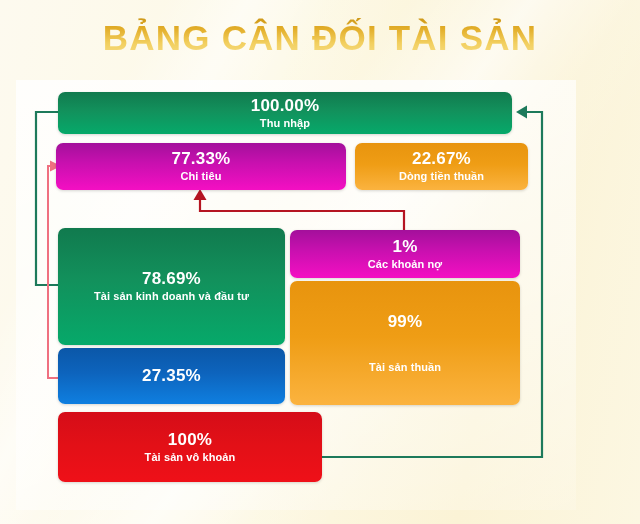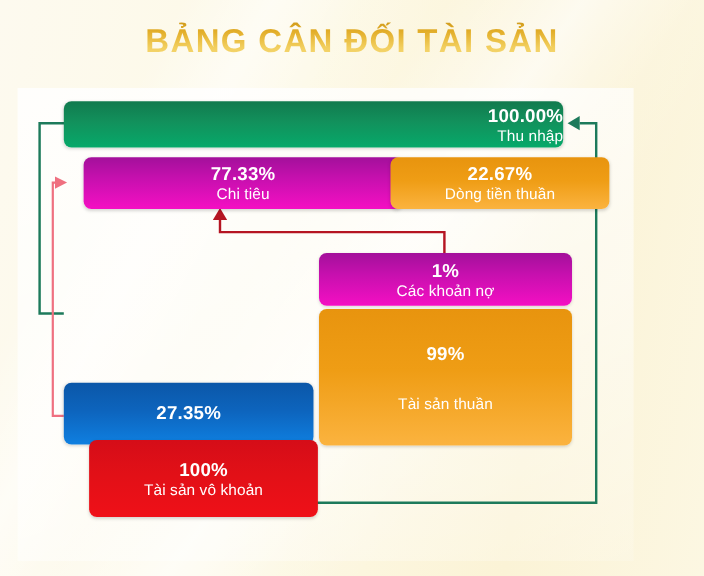--- a/index.html
+++ b/index.html
@@ -39,21 +39,21 @@
     height: 430px;
     background: linear-gradient(160deg, rgba(255,255,255,0.85) 0%, rgba(255,255,255,0.55) 60%, rgba(255,255,255,0.15) 100%);
     pointer-events: none;
   }
   #title {
     position: absolute;
     left: 0;
     top: 16px;
     width: 640px;
     text-align: center;
-    font-size: 30px;
+    font-size: 35px;
     font-weight: bold;
     letter-spacing: 1.2px;
     line-height: 44px;
     background: linear-gradient(180deg, #c99416 0%, #e2ad28 28%, #f2cf5f 62%, #f7e08f 100%);
     -webkit-background-clip: text;
     background-clip: text;
     color: transparent;
     -webkit-text-fill-color: transparent;
     white-space: nowrap;
   }
@@ -69,26 +69,26 @@
     box-shadow: 0 1px 3px rgba(0,0,0,0.16);
     overflow: hidden;
   }
   .node .pct {
     font-size: 17px;
     font-weight: bold;
     line-height: 20px;
     letter-spacing: 0.2px;
   }
   .node .lbl {
-    font-size: 14px;
-    font-weight: normal;
+    font-size: 11px;
+    font-weight: bold;
     line-height: 15px;
     letter-spacing: 0.1px;
   }
-  .g-green   { background: linear-gradient(180deg, #117a4e 0%, #12915c 45%, #06a96a 100%); align-items: flex-end; }
+  .g-green   { background: linear-gradient(180deg, #117a4e 0%, #12915c 45%, #06a96a 100%); }
   .g-magenta { background: linear-gradient(180deg, #a3109b 0%, #c610ae 40%, #f40fc3 100%); }
   .g-orange  { background: linear-gradient(180deg, #e8940e 0%, #ef9d15 45%, #fbb33f 100%); }
   .g-blue    { background: linear-gradient(180deg, #0b57a8 0%, #0d64bd 45%, #0f7fe0 100%); }
   .g-red     { background: linear-gradient(180deg, #d50d18 0%, #e21017 45%, #ef1018 100%); }
 
   svg.conn {
     position: absolute;
     left: 0;
     top: 0;
     width: 640px;
@@ -126,43 +126,47 @@
       <path d="M285 457 L542 457 L542 112 L527 112" fill="none" stroke="#1d7a5b" stroke-width="2.2"></path>
       <path d="M527 105.5 L516 112 L527 118.5 Z" fill="#1d7a5b"></path>
     </g>
   </svg>
 
   <div class="node g-green" style="left:58px; top:92px; width:454px; height:42px;">
     <div class="pct">100.00%</div>
     <div class="lbl">Thu nhập</div>
   </div>
 
-  <div class="node g-magenta" style="left:76px; top:143px; width:290px; height:47px;">
+  <div class="node g-magenta" style="left:56px; top:143px; width:290px; height:47px;">
     <div class="pct">77.33%</div>
     <div class="lbl">Chi tiêu</div>
   </div>
 
-  <div class="node g-orange" style="left:355px; top:143px; width:199px; height:47px;">
+  <div class="node g-orange" style="left:355px; top:143px; width:173px; height:47px;">
     <div class="pct">22.67%</div>
     <div class="lbl">Dòng tiền thuần</div>
   </div>
 
+  <div class="node g-green" style="left:58px; top:228px; width:227px; height:117px;">
+    <div class="pct">78.69%</div>
+    <div class="lbl">Tài sản kinh doanh và đầu tư</div>
+  </div>
 
   <div class="node g-blue" style="left:58px; top:348px; width:227px; height:56px;">
     <div class="pct">27.35%</div>
   </div>
 
   <div class="node g-magenta" style="left:290px; top:230px; width:230px; height:48px;">
     <div class="pct">1%</div>
     <div class="lbl">Các khoản nợ</div>
   </div>
 
   <div class="node g-orange" style="left:290px; top:281px; width:230px; height:124px;gap:28px;">
     <div class="pct">99%</div>
     <div class="lbl">Tài sản thuần</div>
   </div>
 
-  <div class="node g-red" style="left:58px; top:400px; width:208px; height:70px;margin-left:23px;">
+  <div class="node g-red" style="left:58px; top:412px; width:264px; height:70px;">
     <div class="pct">100%</div>
     <div class="lbl">Tài sản vô khoản</div>
   </div>
 
 </div>
 
 </body></html>

